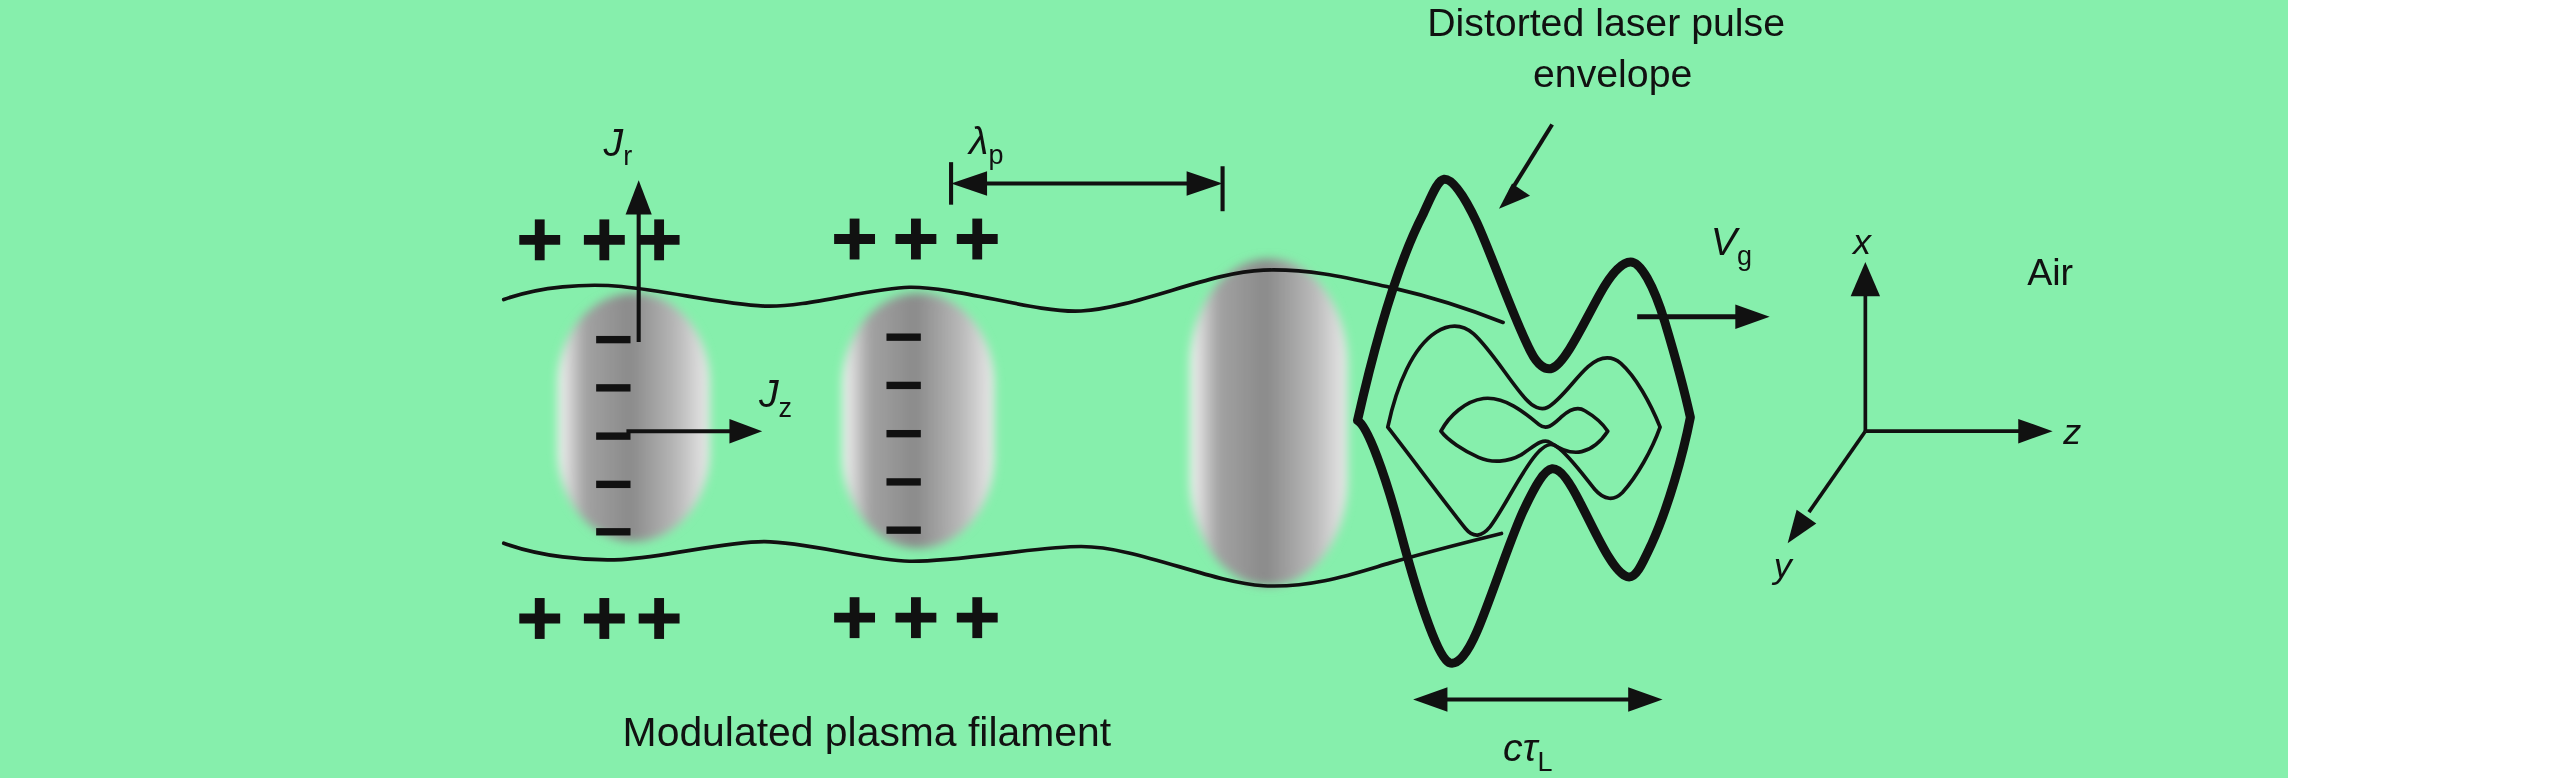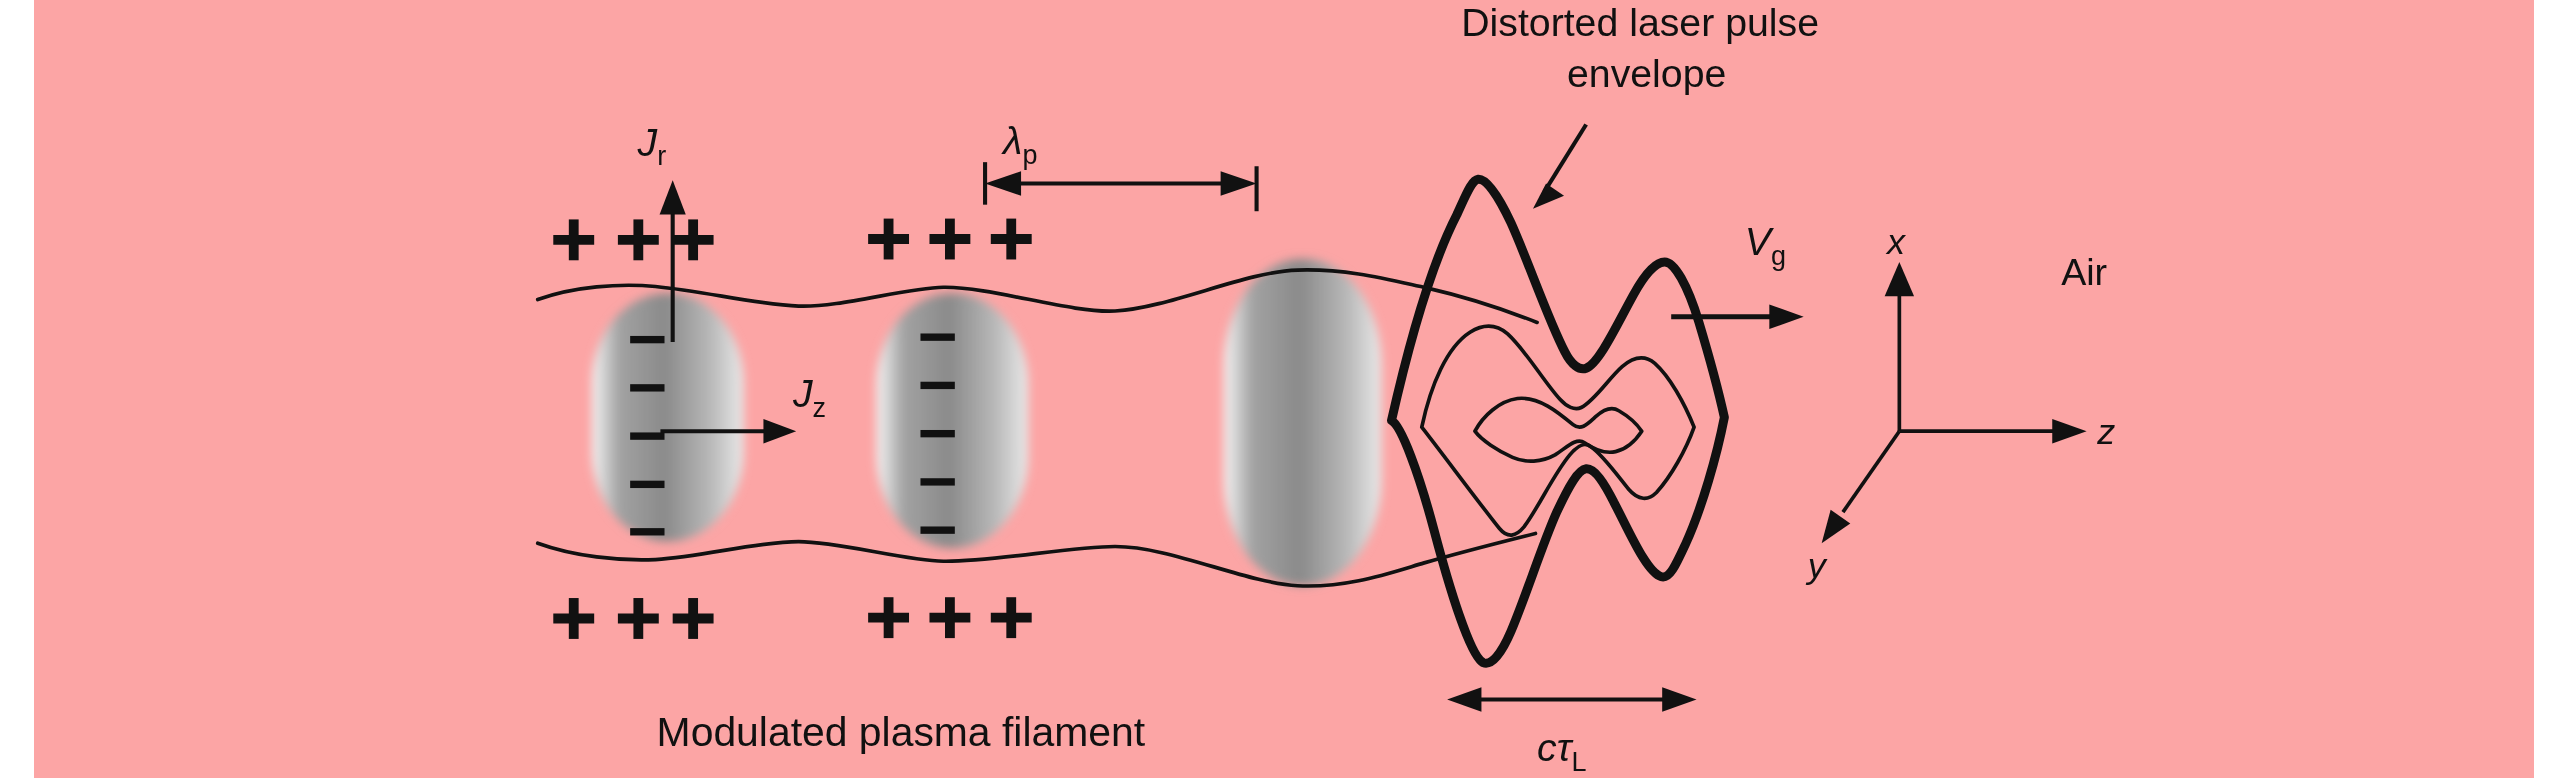--- a/index.html
+++ b/index.html
@@ -6,25 +6,24 @@
     margin: 0;
     padding: 0;
     background: #ffffff;
   }
   body {
     width: 2576px;
     height: 779px;
     overflow: hidden;
   }
   .figure-wrap {
-    width: 2500px;
+    width: 2288px;
     height: 779px;
     position: relative;
-    background: #fca5a5;
-    margin-left: 34px;
+    background: #86efac;
   }
   svg { display: block; }
   text {
     font-family: "Liberation Sans", "DejaVu Sans", sans-serif;
     fill: #111111;
   }
   .lbl { font-size: 48px; font-style: italic; }
   .lbl-sub { font-size: 33px; font-style: normal; }
   .plain { font-size: 46px; font-style: normal; }
   .title-text { font-size: 48px; font-style: normal; }

